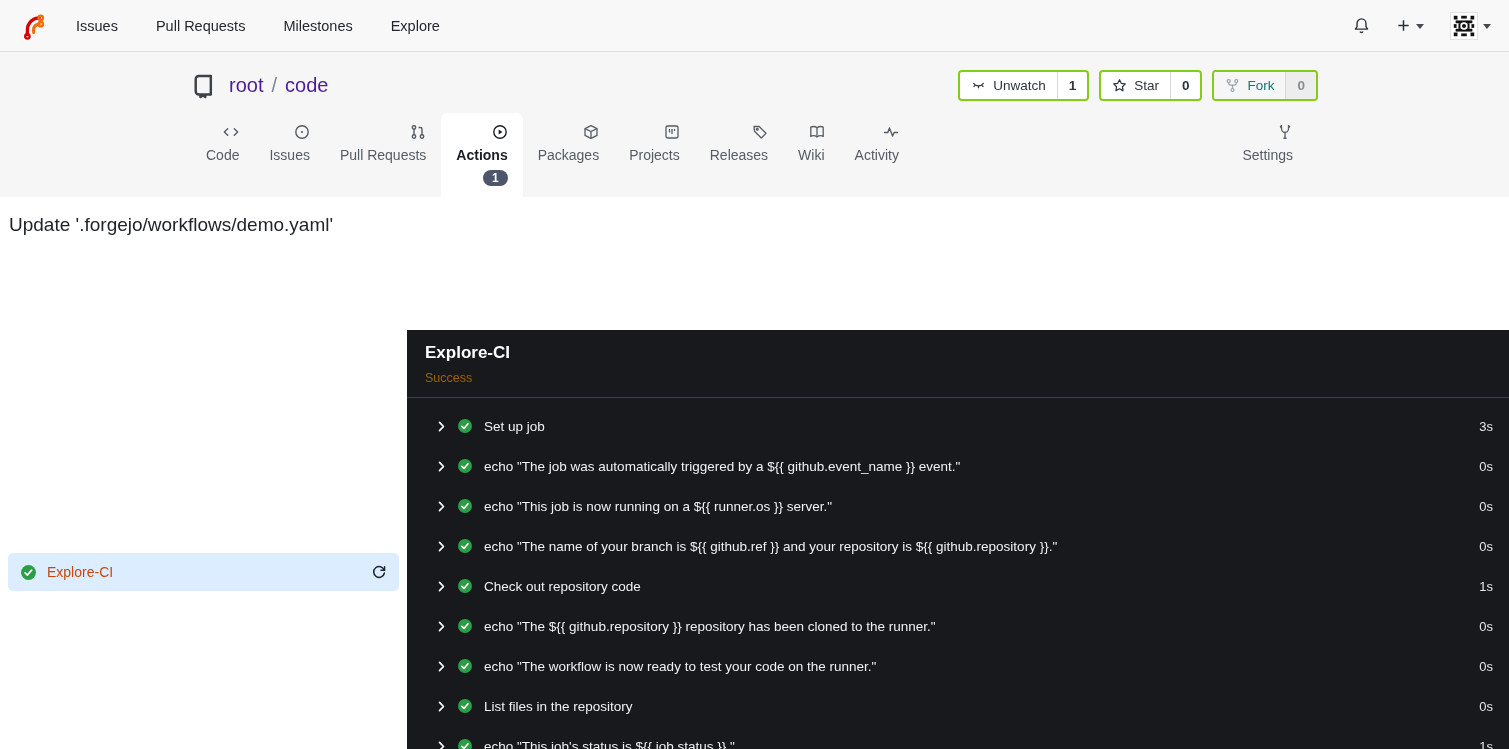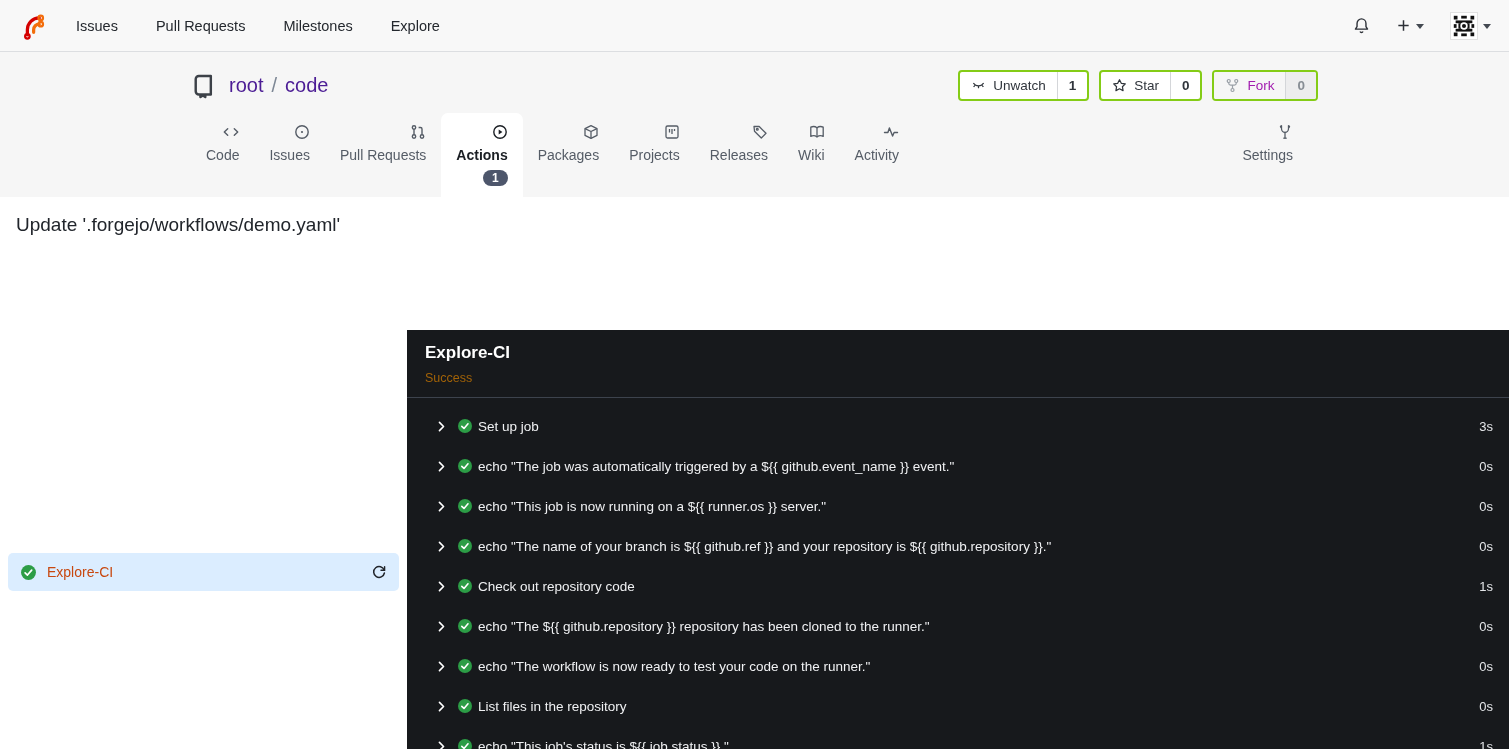--- a/index.html
+++ b/index.html
@@ -25,51 +25,51 @@
   .repo-title-row .repo-icon { margin-right:12px; color:#3c4148; display:flex; }
   .repo-name { font-size:20px; }
   .repo-name a { color:#4c1d95; text-decoration:none; cursor:pointer; }
   .repo-name .sep { color:#7d8795; margin:0 8px; }
   .repo-actions { margin-left:auto; display:flex; gap:10px; }
   .btn-group { display:flex; border:2px solid #84cc16; border-radius:4px; overflow:hidden;
     background:#fff; font-size:13.5px; color:#30353c; height:31px; }
   .btn-main { display:flex; align-items:center; gap:7px; padding:0 11px; cursor:pointer; }
   .btn-count { display:flex; align-items:center; padding:0 11px; border-left:1px solid #d4d6d9;
     font-weight:600; cursor:pointer; }
-  .btn-group.disabled .btn-main { background:#f6f6f6; color:#a21caf; cursor:default;text-align:center; }
+  .btn-group.disabled .btn-main { background:#f6f6f6; color:#0f766e; cursor:default;text-align:center; }
   .btn-group.disabled .btn-count { background:#ededee; color:#878d94; cursor:default; }
 
   
   .tabs-row { display:flex; align-items:stretch; margin-top:12px; font-size:14px; color:#555c66; }
   .tab { display:flex; align-items:flex-end; gap:7px; padding:11px 15px; cursor:pointer;flex-direction:column; }
   .tab svg { flex:none; }
   .tab.active { background:#ffffff; border-radius:7px 7px 0 0; color:#1b1f24; font-weight:700; }
   .tab-badge { background:#4d566b; color:#fff; font-size:12px; font-weight:600;
     border-radius:10px; padding:2px 9px; line-height:1; }
   .tab-settings { margin-left:auto; margin-right:10px; }
 
   
-  .run-title { font-size:19px; color:#21252b; padding:17px 0 16px 16px; font-weight:400; }
+  .run-title { font-size:19px; color:#21252b; padding:17px 0 16px 9px; font-weight:400; }
   .run-layout { display:flex; height:640px;align-items:center; }
   .run-sidebar { width:407px; flex:none; padding:5px 8px; }
   .job-item { height:38px; background:#dbedff; border-radius:5px; display:flex; align-items:center;
     padding:0 12px; cursor:pointer; }
   .job-item .job-name { color:#c8480f; font-size:14px; margin-left:10px; }
   .job-item .job-refresh { margin-left:auto; color:#21252b; display:flex; cursor:pointer; }
 
   
   .log-panel { flex:1; background:#17191c; color:#e8eaed; display:flex; flex-direction:column; }
   .log-header { padding:13px 18px 12px; border-bottom:1px solid #3d434d; }
   .log-job-title { font-size:17px; font-weight:600; color:#ffffff; }
   .log-job-status { font-size:12.5px; color:#a16207; margin-top:8px; }
   .steps-list { padding:8px 14px 8px 28px; }
   .step-row { height:40px; display:flex; align-items:center; cursor:pointer; }
   .step-chevron { color:#ffffff; display:flex; flex:none; }
   .step-check { margin-left:9px; display:flex; flex:none; }
-  .step-label { margin-left:5px; font-size:13.5px; color:#f0f1f3; white-space:nowrap;
+  .step-label { margin-left:11px; font-size:13.5px; color:#f0f1f3; white-space:nowrap;
     overflow:hidden; text-overflow:ellipsis; }
   .step-duration { margin-left:auto; font-size:13px; color:#e4e6e9; padding-right:2px; }
 
   svg { display:block; }
 </style>
 </head>
 <body>
 
 <nav class="navbar">
   <span class="logo">

